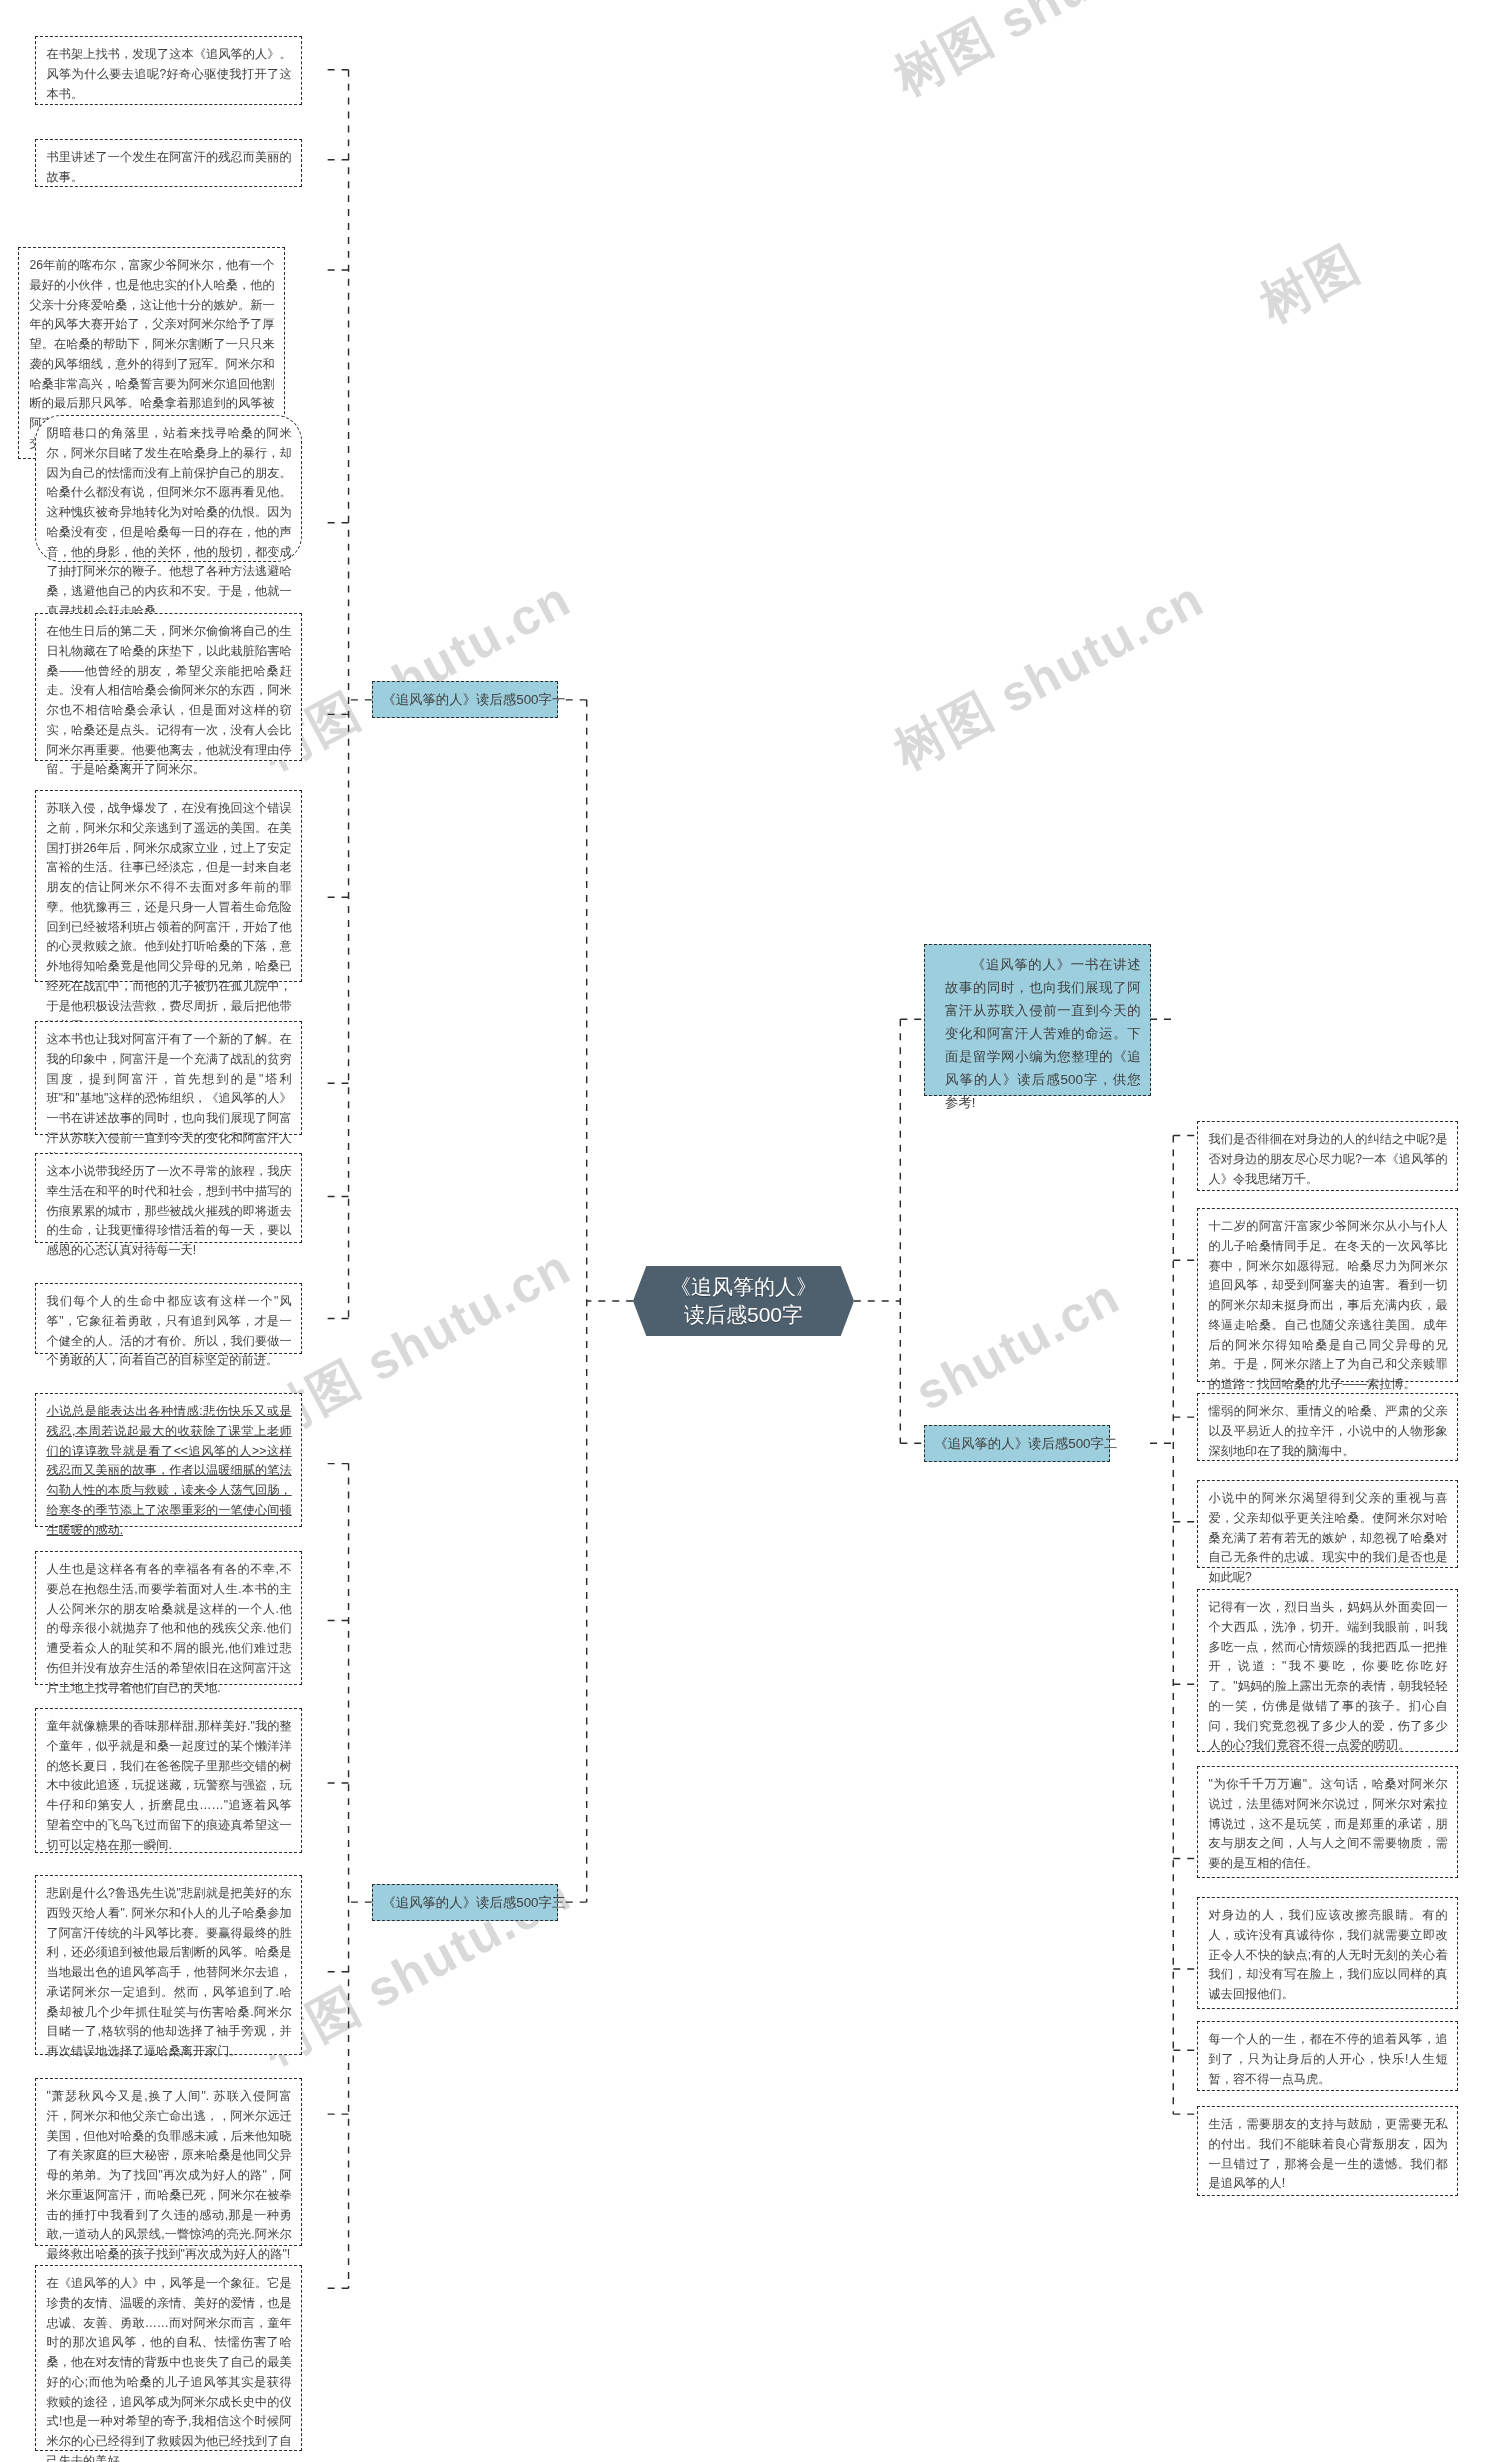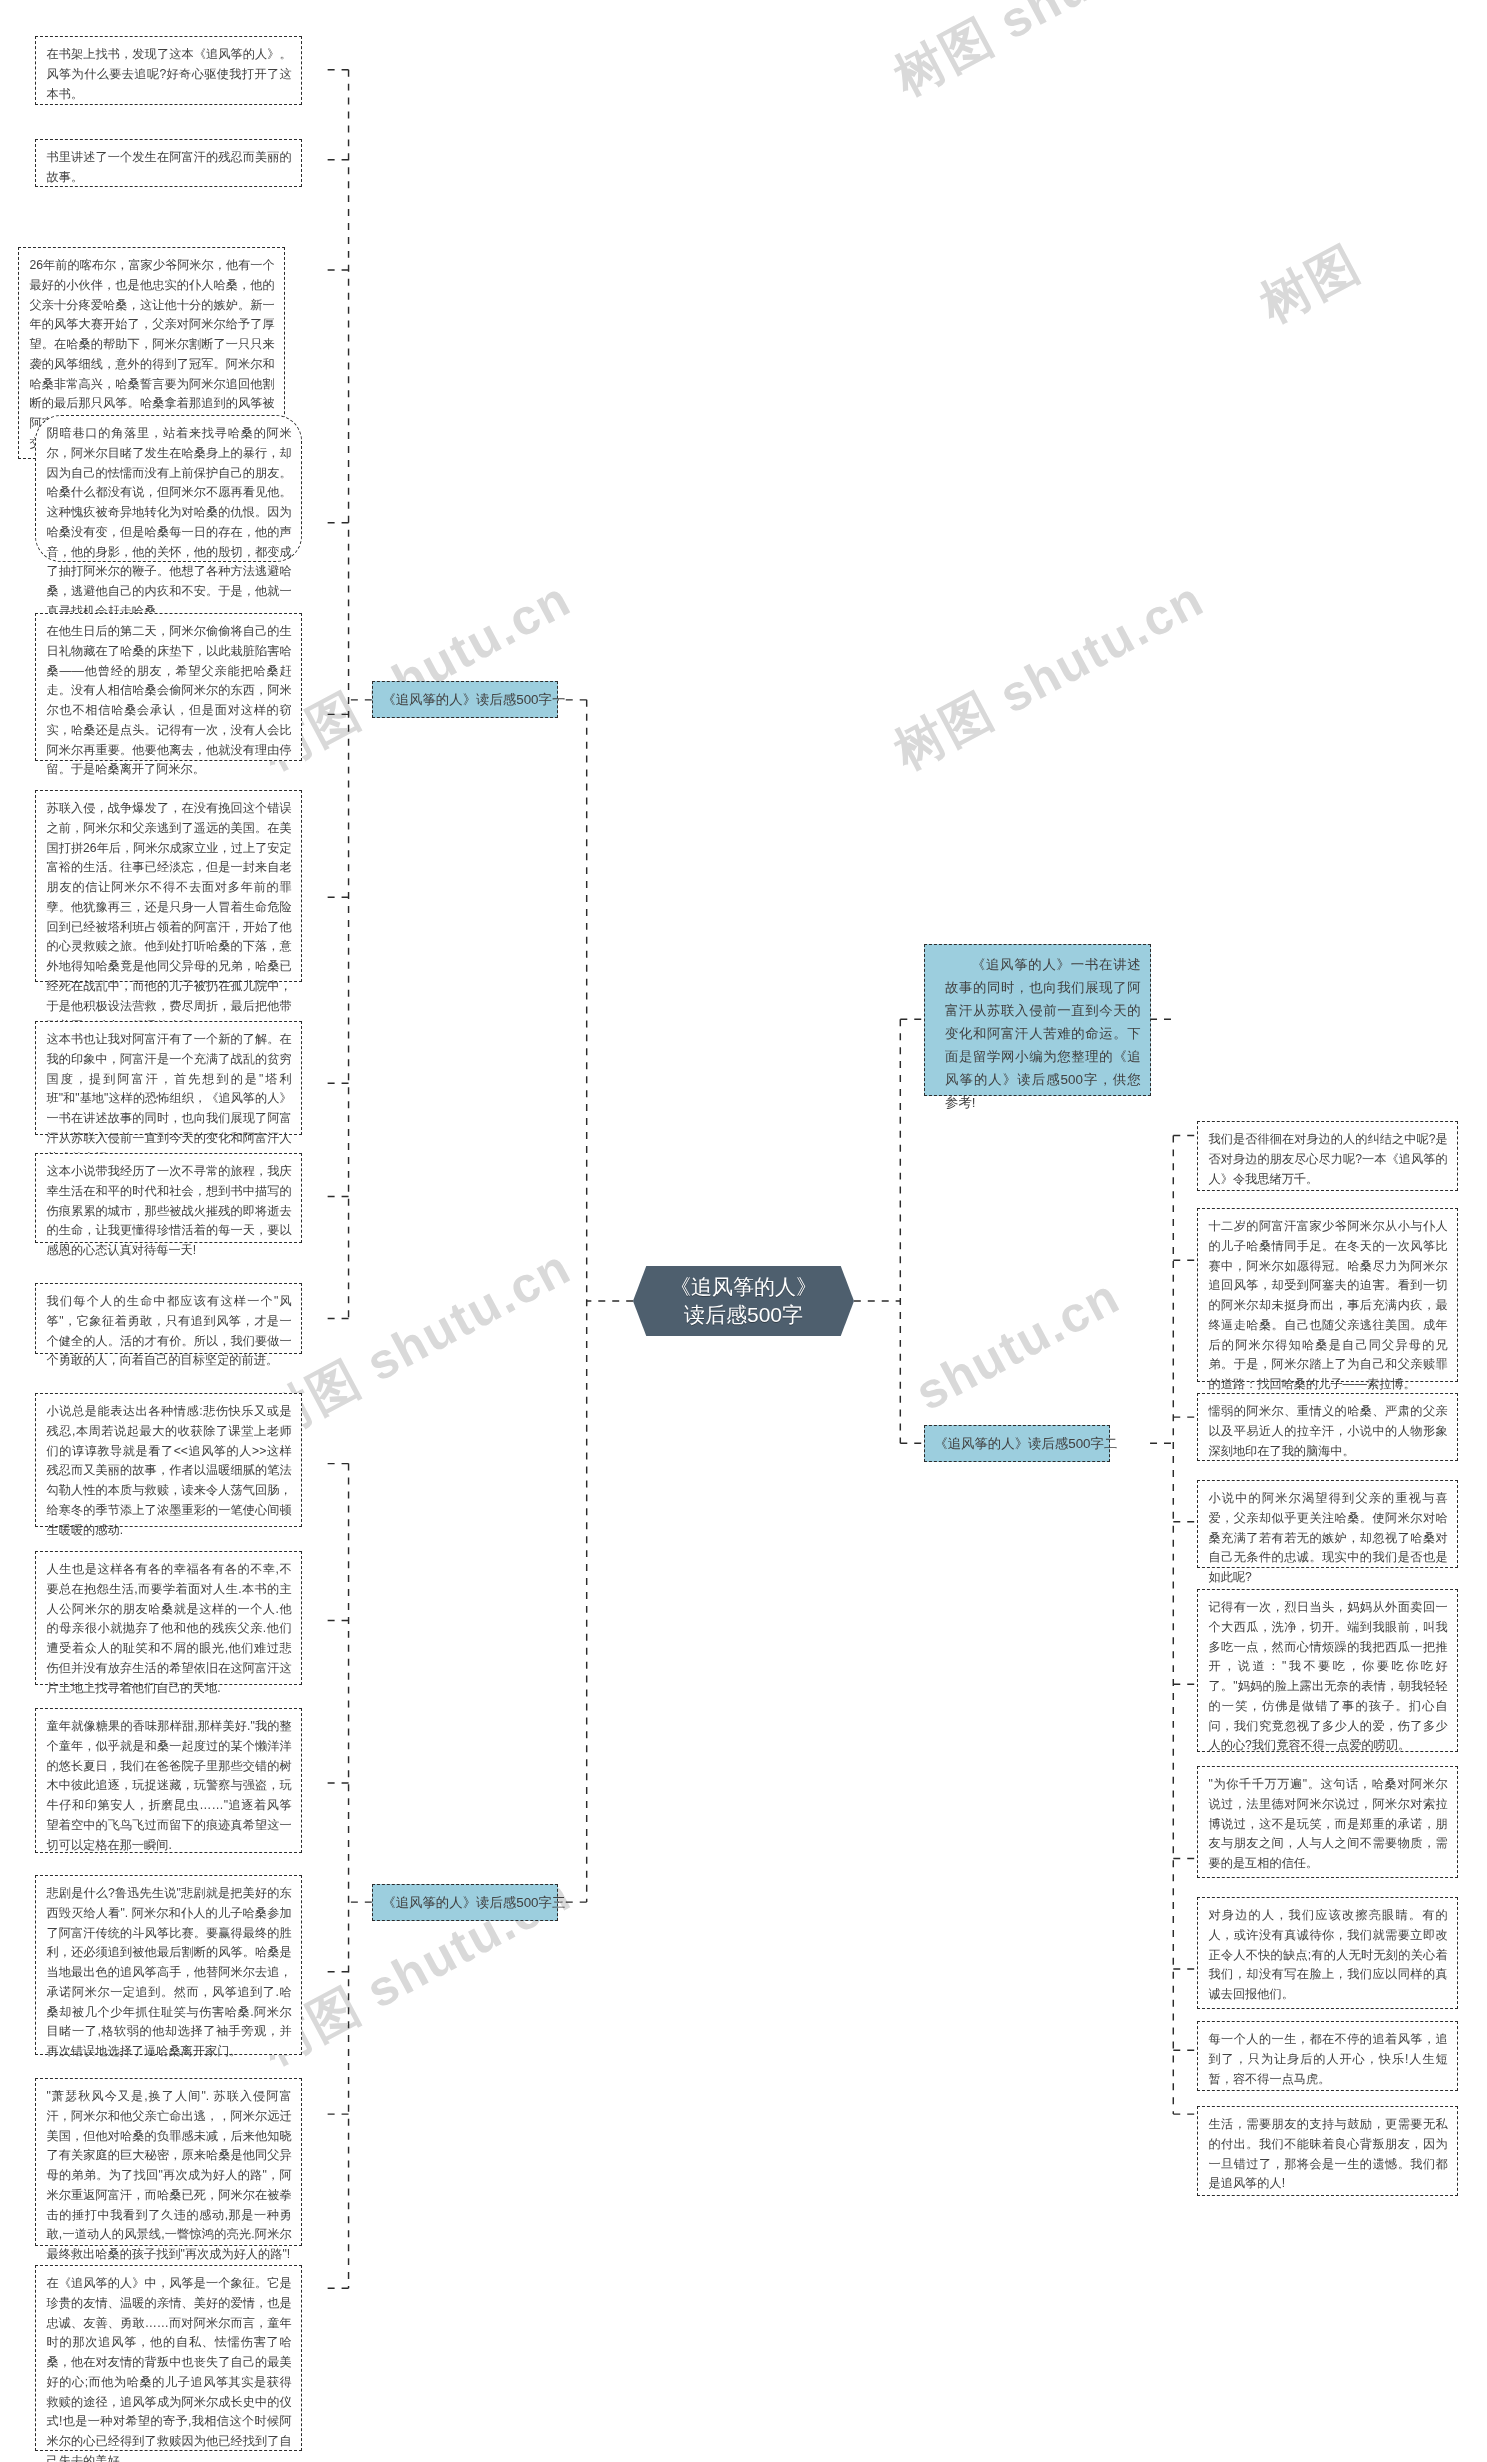--- a/index.html
+++ b/index.html
@@ -171,21 +171,21 @@
 
   <div class="node leaf" style="left:35px; top:36px; width:267px; height:69px;">在书架上找书，发现了这本《追风筝的人》。风筝为什么要去追呢?好奇心驱使我打开了这本书。</div>
   <div class="node leaf" style="left:35px; top:139px; width:267px; height:48px;">书里讲述了一个发生在阿富汗的残忍而美丽的故事。</div>
   <div class="node leaf" style="left:18px; top:215px; width:267px; height:212px;margin-top:32px;">26年前的喀布尔，富家少爷阿米尔，他有一个最好的小伙伴，也是他忠实的仆人哈桑，他的父亲十分疼爱哈桑，这让他十分的嫉妒。新一年的风筝大赛开始了，父亲对阿米尔给予了厚望。在哈桑的帮助下，阿米尔割断了一只只来袭的风筝细线，意外的得到了冠军。阿米尔和哈桑非常高兴，哈桑誓言要为阿米尔追回他割断的最后那只风筝。哈桑拿着那追到的风筝被阿塞夫等三个男孩堵在了巷子里，阿塞夫让他交出风筝，他抵死不从。</div>
   <div class="node leaf" style="left:35px; top:415px; width:267px; height:147px;border-radius:26px;">阴暗巷口的角落里，站着来找寻哈桑的阿米尔，阿米尔目睹了发生在哈桑身上的暴行，却因为自己的怯懦而没有上前保护自己的朋友。哈桑什么都没有说，但阿米尔不愿再看见他。这种愧疚被奇异地转化为对哈桑的仇恨。因为哈桑没有变，但是哈桑每一日的存在，他的声音，他的身影，他的关怀，他的殷切，都变成了抽打阿米尔的鞭子。他想了各种方法逃避哈桑，逃避他自己的内疚和不安。于是，他就一直寻找机会赶走哈桑。</div>
   <div class="node leaf" style="left:35px; top:613px; width:267px; height:148px;">在他生日后的第二天，阿米尔偷偷将自己的生日礼物藏在了哈桑的床垫下，以此栽脏陷害哈桑——他曾经的朋友，希望父亲能把哈桑赶走。没有人相信哈桑会偷阿米尔的东西，阿米尔也不相信哈桑会承认，但是面对这样的窃实，哈桑还是点头。记得有一次，没有人会比阿米尔再重要。他要他离去，他就没有理由停留。于是哈桑离开了阿米尔。</div>
   <div class="node leaf" style="left:35px; top:790px; width:267px; height:192px;">苏联入侵，战争爆发了，在没有挽回这个错误之前，阿米尔和父亲逃到了遥远的美国。在美国打拼26年后，阿米尔成家立业，过上了安定富裕的生活。往事已经淡忘，但是一封来自老朋友的信让阿米尔不得不去面对多年前的罪孽。他犹豫再三，还是只身一人冒着生命危险回到已经被塔利班占领着的阿富汗，开始了他的心灵救赎之旅。他到处打听哈桑的下落，意外地得知哈桑竟是他同父异母的兄弟，哈桑已经死在战乱中，而他的儿子被扔在孤儿院中，于是他积极设法营救，费尽周折，最后把他带到美国，过上了舒适的生活。</div>
   <div class="node leaf" style="left:35px; top:1021px; width:267px; height:114px;">这本书也让我对阿富汗有了一个新的了解。在我的印象中，阿富汗是一个充满了战乱的贫穷国度，提到阿富汗，首先想到的是"塔利班"和"基地"这样的恐怖组织，《追风筝的人》一书在讲述故事的同时，也向我们展现了阿富汗从苏联入侵前一直到今天的变化和阿富汗人苦难的命运。</div>
   <div class="node leaf" style="left:35px; top:1153px; width:267px; height:90px;">这本小说带我经历了一次不寻常的旅程，我庆幸生活在和平的时代和社会，想到书中描写的伤痕累累的城市，那些被战火摧残的即将逝去的生命，让我更懂得珍惜活着的每一天，要以感恩的心态认真对待每一天!</div>
   <div class="node leaf" style="left:35px; top:1283px; width:267px; height:71px;">我们每个人的生命中都应该有这样一个"风筝"，它象征着勇敢，只有追到风筝，才是一个健全的人。活的才有价。所以，我们要做一个勇敢的人，向着自己的目标坚定的前进。</div>
-  <div class="node leaf" style="left:35px; top:1393px; width:267px; height:134px;">小说总是能表达出各种情感:悲伤快乐又或是残忍,本周若说起最大的收获除了课堂上老师们的谆谆教导就是看了&lt;&lt;追风筝的人&gt;&gt;这样残忍而又美丽的故事，作者以温暖细腻的笔法勾勒人性的本质与救赎，读来令人荡气回肠，给寒冬的季节添上了浓墨重彩的一笔使心间顿生暖暖的感动.</div>
+  <div class="node leaf" style="left:35px; top:1393px; width:267px; height:134px;text-decoration:underline;">小说总是能表达出各种情感:悲伤快乐又或是残忍,本周若说起最大的收获除了课堂上老师们的谆谆教导就是看了&lt;&lt;追风筝的人&gt;&gt;这样残忍而又美丽的故事，作者以温暖细腻的笔法勾勒人性的本质与救赎，读来令人荡气回肠，给寒冬的季节添上了浓墨重彩的一笔使心间顿生暖暖的感动.</div>
   <div class="node leaf" style="left:35px; top:1551px; width:267px; height:134px;">人生也是这样各有各的幸福各有各的不幸,不要总在抱怨生活,而要学着面对人生.本书的主人公阿米尔的朋友哈桑就是这样的一个人.他的母亲很小就抛弃了他和他的残疾父亲.他们遭受着众人的耻笑和不屑的眼光,他们难过悲伤但并没有放弃生活的希望依旧在这阿富汗这片土地上找寻着他们自己的天地.</div>
   <div class="node leaf" style="left:35px; top:1708px; width:267px; height:145px;">童年就像糖果的香味那样甜,那样美好."我的整个童年，似乎就是和桑一起度过的某个懒洋洋的悠长夏日，我们在爸爸院子里那些交错的树木中彼此追逐，玩捉迷藏，玩警察与强盗，玩牛仔和印第安人，折磨昆虫……"追逐着风筝望着空中的飞鸟飞过而留下的痕迹真希望这一切可以定格在那一瞬间.</div>
   <div class="node leaf" style="left:35px; top:1875px; width:267px; height:180px;">悲剧是什么?鲁迅先生说"悲剧就是把美好的东西毁灭给人看". 阿米尔和仆人的儿子哈桑参加了阿富汗传统的斗风筝比赛。要赢得最终的胜利，还必须追到被他最后割断的风筝。哈桑是当地最出色的追风筝高手，他替阿米尔去追，承诺阿米尔一定追到。然而，风筝追到了.哈桑却被几个少年抓住耻笑与伤害哈桑.阿米尔目睹一了,格软弱的他却选择了袖手旁观，并再次错误地选择了逼哈桑离开家门。</div>
   <div class="node leaf" style="left:35px; top:2078px; width:267px; height:168px;">"萧瑟秋风今又是,换了人间". 苏联入侵阿富汗，阿米尔和他父亲亡命出逃，，阿米尔远迁美国，但他对哈桑的负罪感未减，后来他知晓了有关家庭的巨大秘密，原来哈桑是他同父异母的弟弟。为了找回"再次成为好人的路"，阿米尔重返阿富汗，而哈桑已死，阿米尔在被拳击的捶打中我看到了久违的感动,那是一种勇敢,一道动人的风景线,一瞥惊鸿的亮光.阿米尔最终救出哈桑的孩子找到"再次成为好人的路"!</div>
   <div class="node leaf" style="left:35px; top:2265px; width:267px; height:186px;">在《追风筝的人》中，风筝是一个象征。它是珍贵的友情、温暖的亲情、美好的爱情，也是忠诚、友善、勇敢……而对阿米尔而言，童年时的那次追风筝，他的自私、怯懦伤害了哈桑，他在对友情的背叛中也丧失了自己的最美好的心;而他为哈桑的儿子追风筝其实是获得救赎的途径，追风筝成为阿米尔成长史中的仪式!也是一种对希望的寄予,我相信这个时候阿米尔的心已经得到了救赎因为他已经找到了自己失去的美好.</div>
 
   <div class="node leaf" style="left:1197px; top:1121px; width:261px; height:70px;">我们是否徘徊在对身边的人的纠结之中呢?是否对身边的朋友尽心尽力呢?一本《追风筝的人》令我思绪万千。</div>
   <div class="node leaf" style="left:1197px; top:1208px; width:261px; height:174px;">十二岁的阿富汗富家少爷阿米尔从小与仆人的儿子哈桑情同手足。在冬天的一次风筝比赛中，阿米尔如愿得冠。哈桑尽力为阿米尔追回风筝，却受到阿塞夫的迫害。看到一切的阿米尔却未挺身而出，事后充满内疚，最终逼走哈桑。自己也随父亲逃往美国。成年后的阿米尔得知哈桑是自己同父异母的兄弟。于是，阿米尔踏上了为自己和父亲赎罪的道路：找回哈桑的儿子——索拉博。</div>
   <div class="node leaf" style="left:1197px; top:1393px; width:261px; height:68px;">懦弱的阿米尔、重情义的哈桑、严肃的父亲以及平易近人的拉辛汗，小说中的人物形象深刻地印在了我的脑海中。</div>
   <div class="node leaf" style="left:1197px; top:1480px; width:261px; height:88px;">小说中的阿米尔渴望得到父亲的重视与喜爱，父亲却似乎更关注哈桑。使阿米尔对哈桑充满了若有若无的嫉妒，却忽视了哈桑对自己无条件的忠诚。现实中的我们是否也是如此呢?</div>

